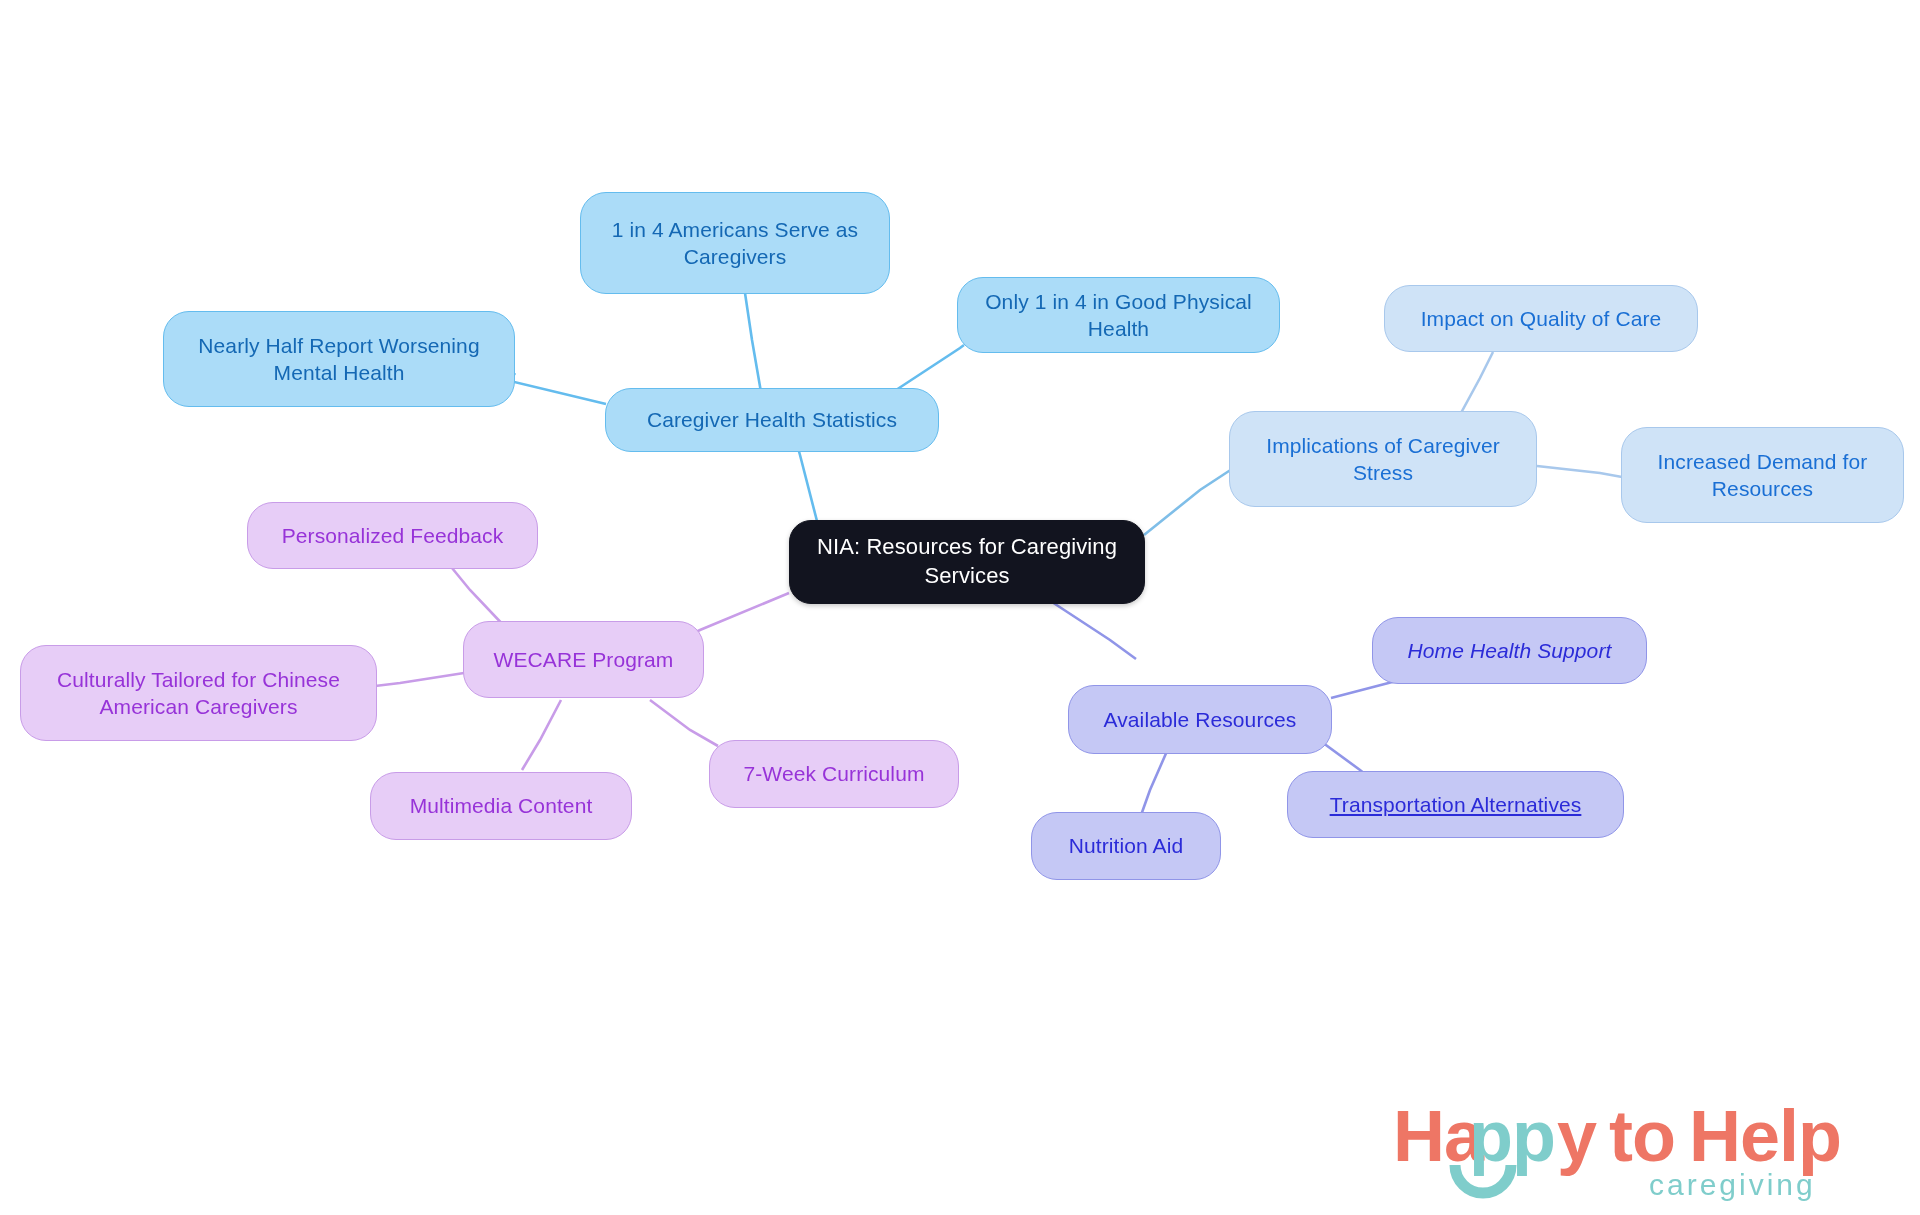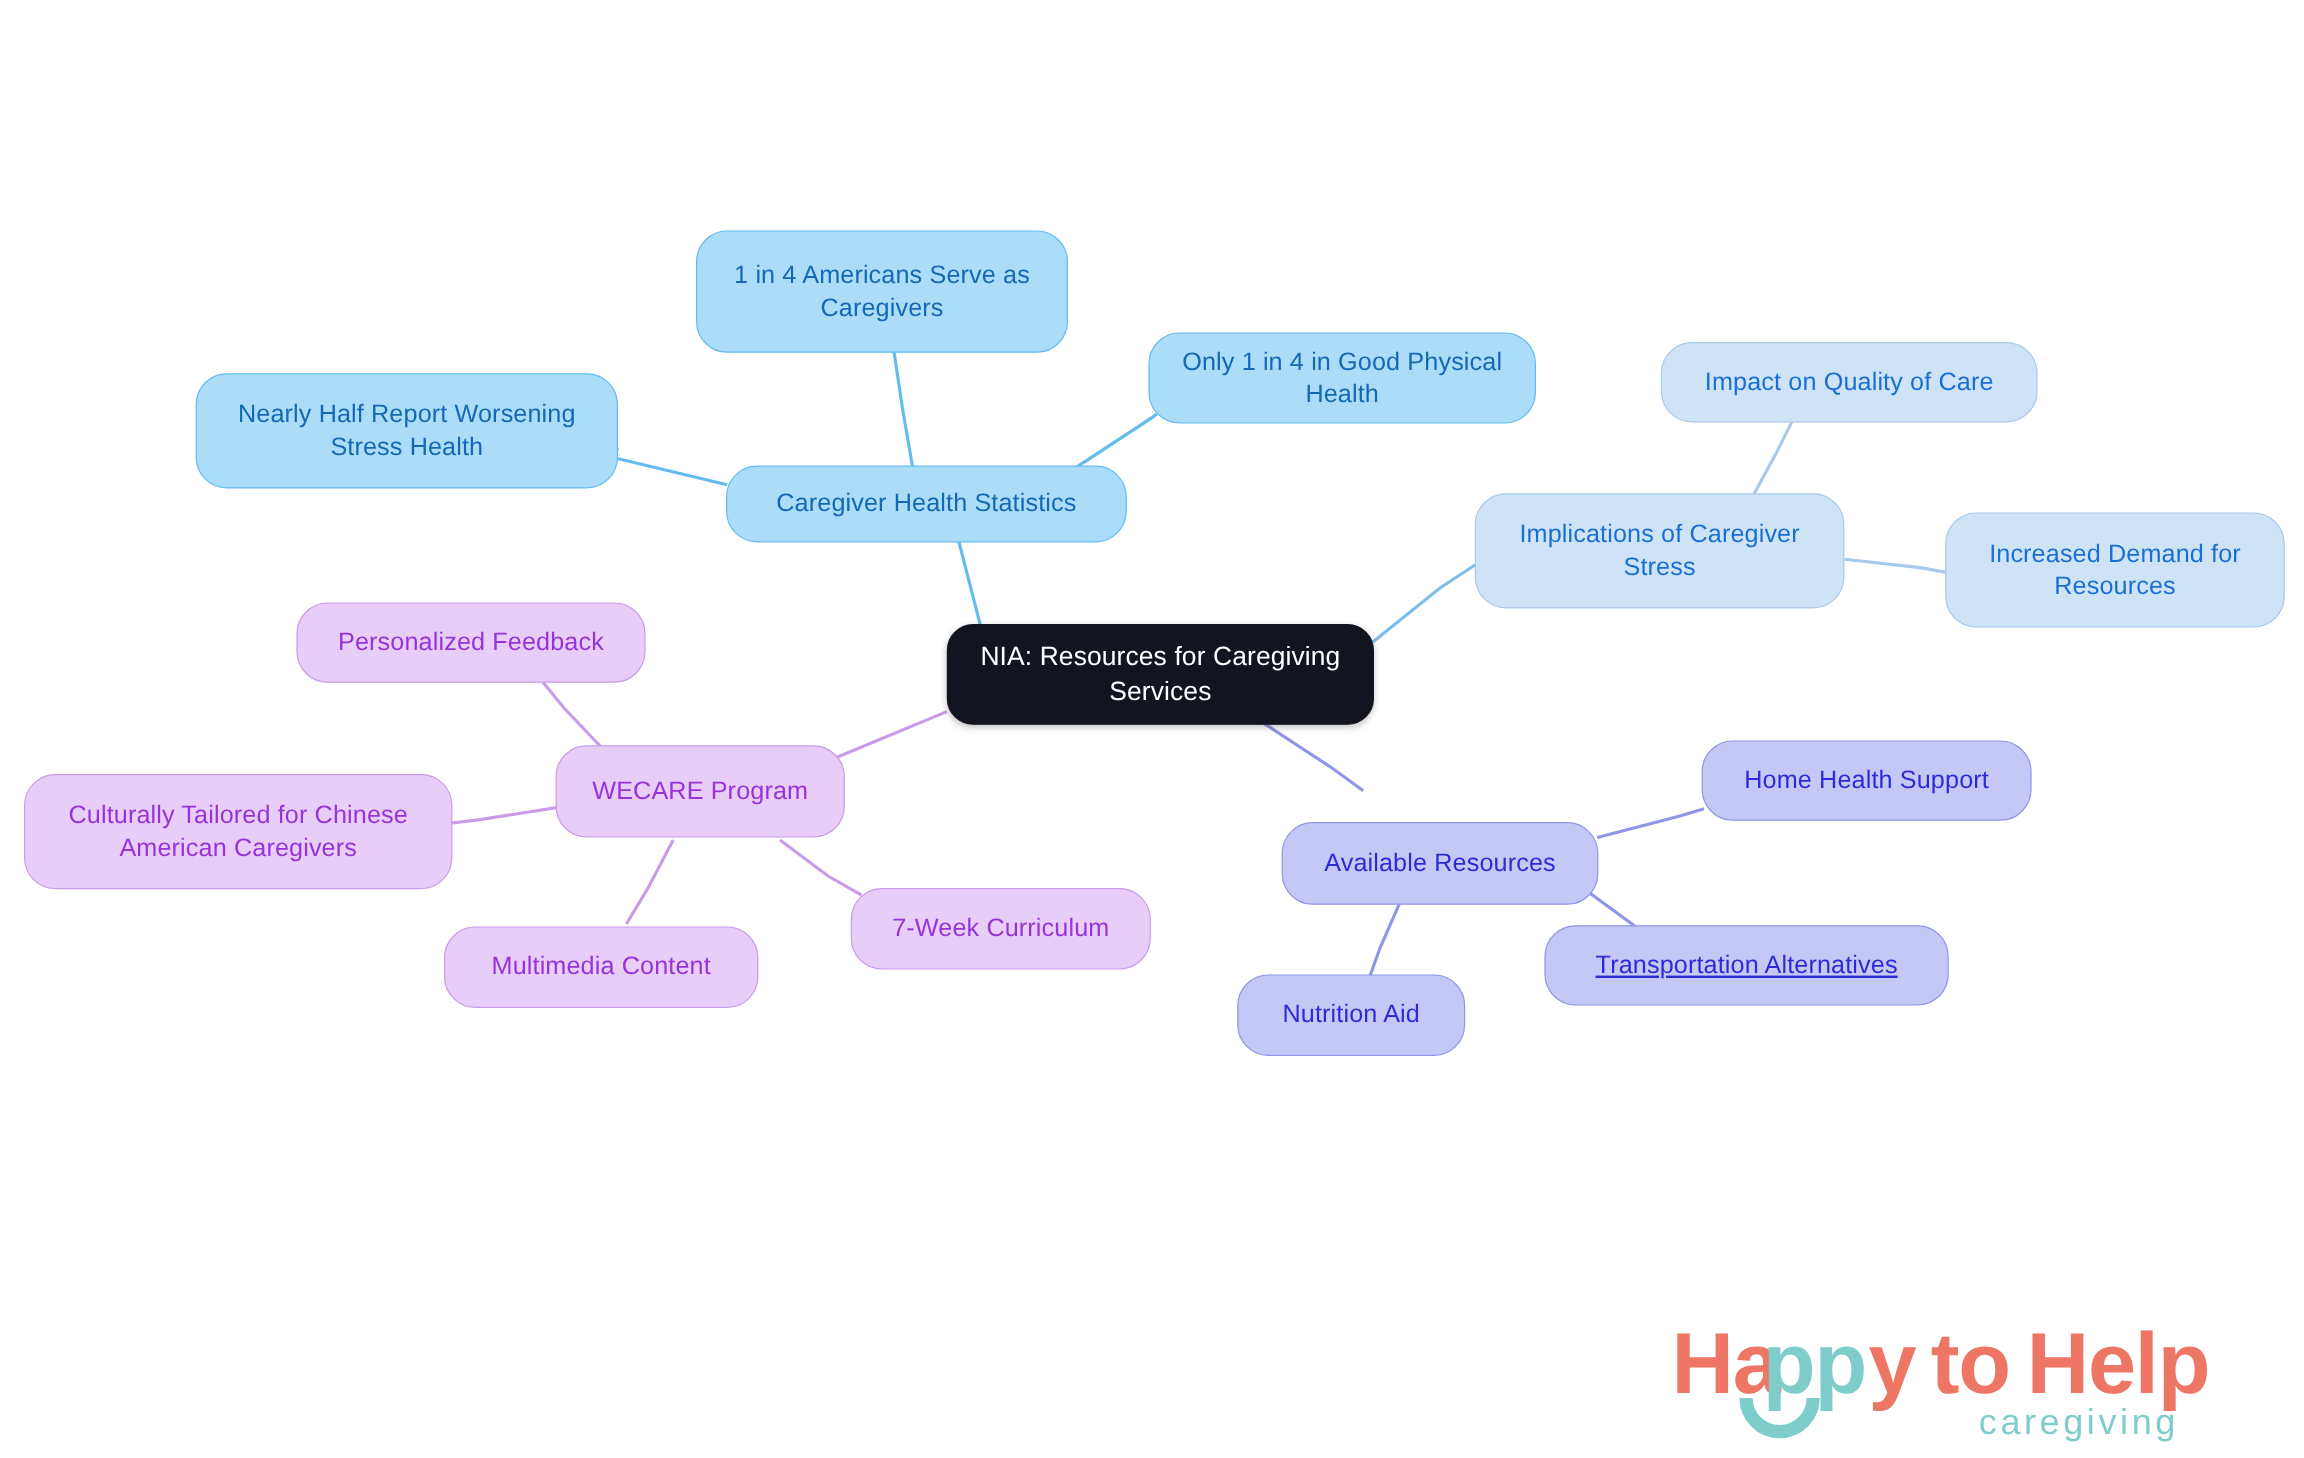--- a/index.html
+++ b/index.html
@@ -138,21 +138,21 @@
 
   <div class="node n-blue" style="left:605px; top:388px; width:334px; height:64px;">
     <span>Caregiver Health Statistics</span>
   </div>
 
   <div class="node n-blue" style="left:580px; top:192px; width:310px; height:102px;">
     <span>1 in 4 Americans Serve as Caregivers</span>
   </div>
 
   <div class="node n-blue" style="left:163px; top:311px; width:352px; height:96px;">
-    <span>Nearly Half Report Worsening Stress Health</span>
+    <span>Nearly Half Report Worsening Mental Health</span>
   </div>
 
   <div class="node n-blue" style="left:957px; top:254px; width:323px; height:76px;margin-top:23px;">
     <span>Only 1 in 4 in Good Physical Health</span>
   </div>
 
   <div class="node n-paleblue" style="left:1229px; top:411px; width:308px; height:96px;">
     <span>Implications of Caregiver Stress</span>
   </div>
 
@@ -181,21 +181,21 @@
   </div>
 
   <div class="node n-purple" style="left:709px; top:740px; width:250px; height:68px;">
     <span>7-Week Curriculum</span>
   </div>
 
   <div class="node n-periwinkle" style="left:1068px; top:657px; width:264px; height:69px;margin-top:28px;">
     <span>Available Resources</span>
   </div>
 
-  <div class="node n-periwinkle" style="left:1418px; top:617px; width:275px; height:67px;">
+  <div class="node n-periwinkle" style="left:1372px; top:617px; width:275px; height:67px;font-style:italic;">
     <span>Home Health Support</span>
   </div>
 
   <div class="node n-periwinkle" style="left:1287px; top:771px; width:337px; height:67px;text-decoration:underline;">
     <span>Transportation Alternatives</span>
   </div>
 
   <div class="node n-periwinkle" style="left:1031px; top:812px; width:190px; height:68px;">
     <span>Nutrition Aid</span>
   </div>

